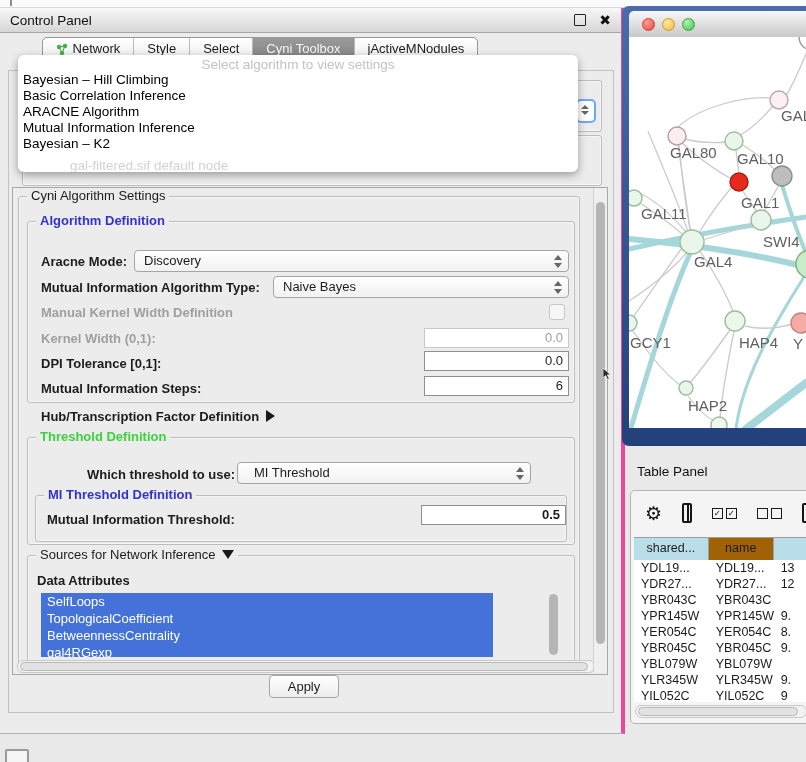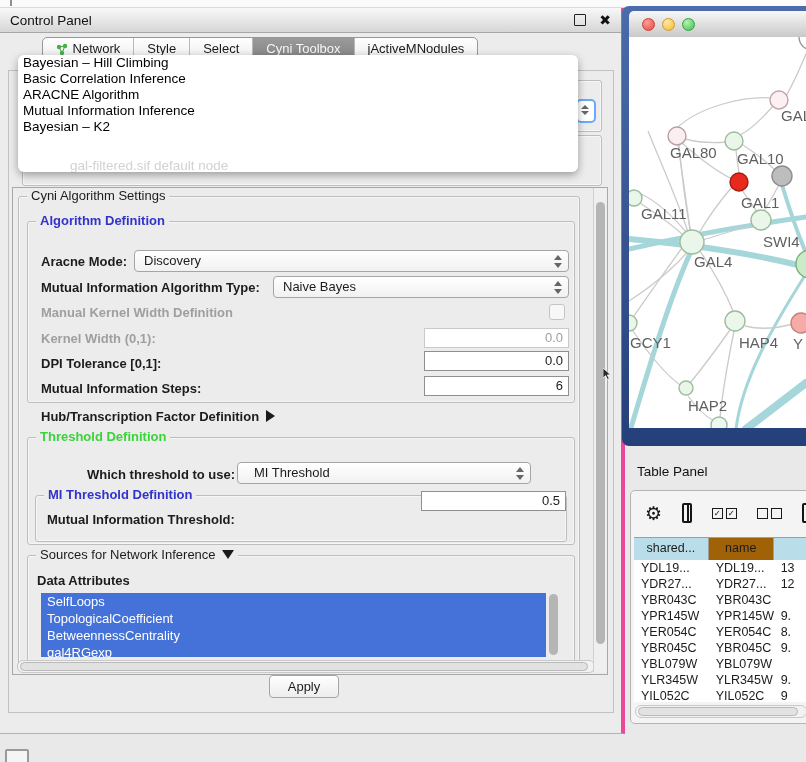--- a/index.html
+++ b/index.html
@@ -41,21 +41,21 @@
   .spin .d{border-top:5px solid #666;}
   .field{position:absolute;width:145px;height:20px;background:#fff;border:1px solid #8f8f8f;
        box-sizing:border-box;text-align:right;padding-right:5px;line-height:18px;font-size:13px;}
   .field.dis{border-color:#c9c9c9;color:#b2b2b2;}
   .checkbox{position:absolute;width:14px;height:14px;border:1px solid #c6c6c6;border-radius:3px;background:#f7f7f7;}
   .tri-r{display:inline-block;width:0;height:0;border-top:6px solid transparent;border-bottom:6px solid transparent;
        border-left:9px solid #1a1a1a;margin-left:7px;vertical-align:-1px;}
   .tri-d{display:inline-block;width:0;height:0;border-left:6px solid transparent;border-right:6px solid transparent;
        border-top:9px solid #1a1a1a;margin-left:6px;vertical-align:0px;}
   
-  .attr-list{position:absolute;left:40px;top:584px;width:505px;height:64px;background:#fff;overflow:hidden;}
+  .attr-list{position:absolute;left:40px;top:584px;width:452px;height:64px;background:#fff;overflow:hidden;}
   .attr-item{height:17px;line-height:17px;padding-left:6px;font-size:13px;background:#4472d8;color:#fff;white-space:nowrap;}
   .vthumb{position:absolute;border-radius:5px;background:#b5b5b5;}
   .hbar{position:absolute;height:11px;background:#f2f2f2;border:1px solid #c9c9c9;border-radius:6px;}
   .hthumb{position:absolute;top:1px;height:7px;background:#e2e2e2;border:1px solid #b9b9b9;border-radius:5px;}
   
   .dd{left:18px;top:55px;width:560px;height:117px;background:#fff;border-radius:6px;
        box-shadow:0 3px 9px rgba(0,0,0,.35);z-index:40;}
   .dd-ph{text-align:center;color:#c2c2c2;font-size:13.5px;padding-top:2px;height:15px;}
   .dd-item{padding-left:5px;font-size:13.5px;line-height:16px;color:#000;white-space:nowrap;}
   .dd-item.bold{font-weight:normal;}
@@ -194,21 +194,21 @@
       <span>MI Threshold</span>
       <span class="spin">
           <i class="u"></i>
           <i class="d"></i>
         </span>
     </div>
     <div class="grp" style="left:22px;top:307px;width:530px;height:45px;">
       <span class="ttl t-blue">MI Threshold Definition</span>
     </div>
     <span class="bl" style="left:34px;top:324px;">Mutual Information Threshold:</span>
-    <div class="field" style="left:408px;top:303px;">0.5</div>
+    <div class="field" style="left:408px;top:317px;font-weight:bold;">0.5</div>
 
     <div class="grp" style="left:14px;top:367px;width:546px;height:110px;">
       <span class="ttl t-black">
         <span>Sources for Network Inference</span><span class="tri-d"></span>
       </span>
     </div>
     <span class="bl" style="left:24px;top:385px;">Data Attributes</span>
     <div class="attr-list" style="left:28px;top:405px;" id="attr-list">
         <div class="attr-item">SelfLoops</div>
         <div class="attr-item">TopologicalCoefficient</div>
@@ -224,20 +224,21 @@
 
   <div class="abs" style="left:593px;top:180px;width:13px;height:484px;background:#efefef;border-left:1px solid #d0d0d0;">
     <div class="vthumb" style="left:2px;top:14px;width:9px;height:442px;"></div>
   </div>
 
   <div class="btn" style="left:269px;top:667px;width:68px;height:21px;line-height:21px;">Apply</div>
 
 </div>
 
 <div class="abs dd">
+  <div class="dd-ph">Select algorithm to view settings</div>
   <div id="dd-items">
       <div class="dd-item">Bayesian – Hill Climbing</div>
       <div class="dd-item">Basic Correlation Inference</div>
       <div class="dd-item bold">ARACNE Algorithm</div>
       <div class="dd-item">Mutual Information Inference</div>
       <div class="dd-item">Bayesian – K2</div>
     </div>
   <div class="dd-ghost">gal-filtered.sif default node</div>
 </div>
 

